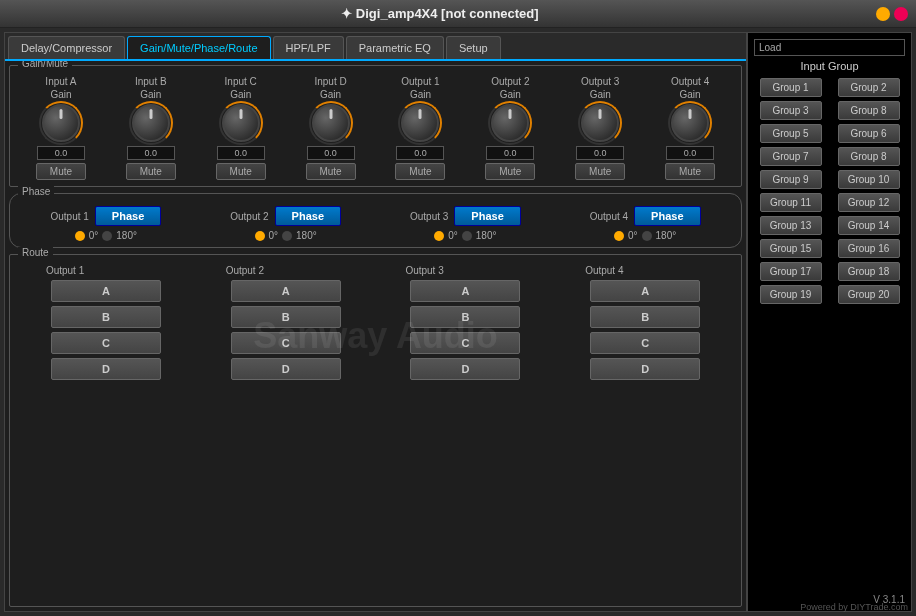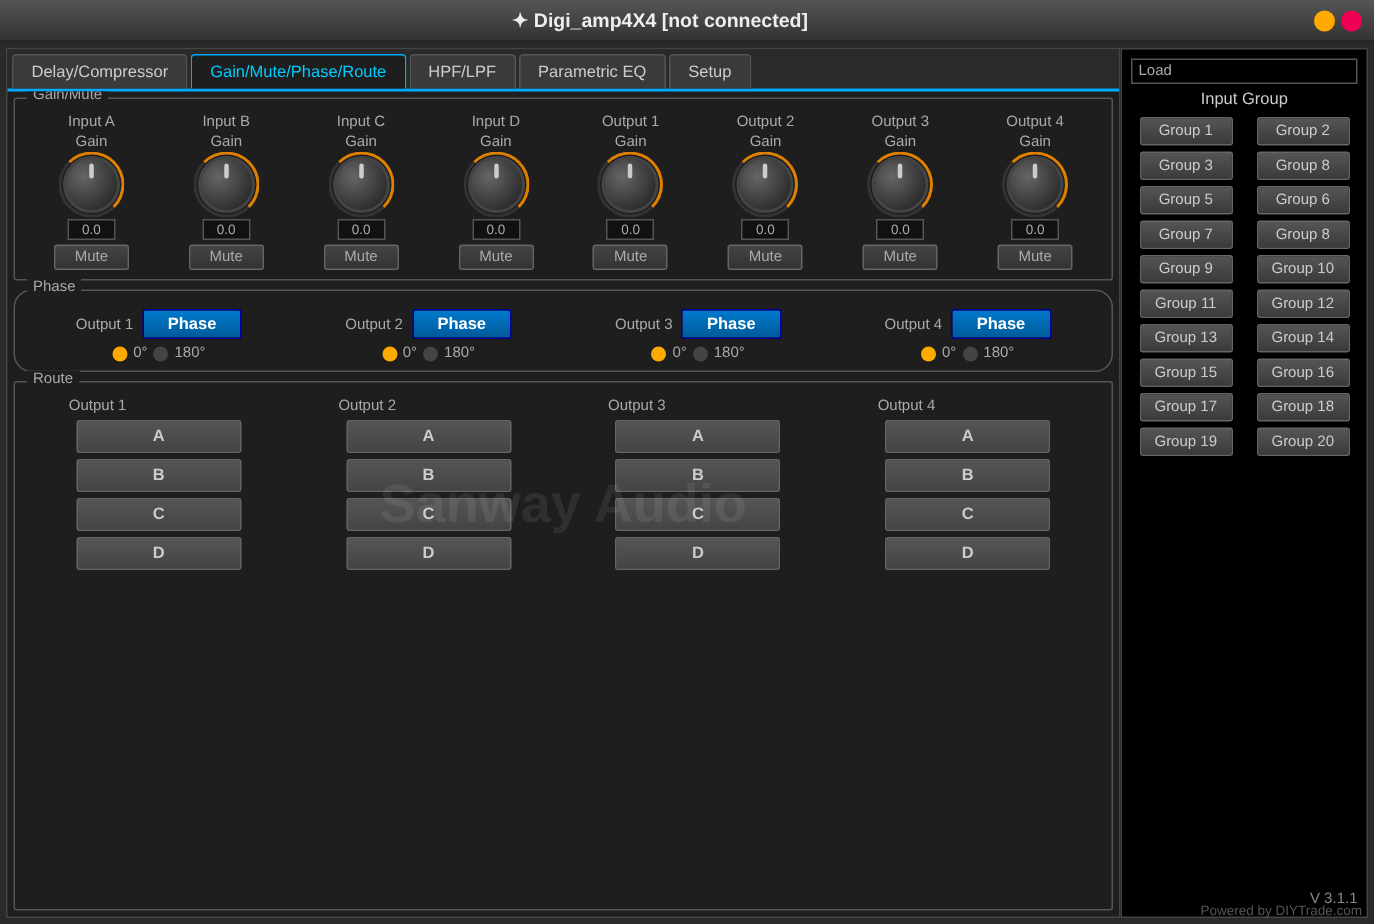--- a/index.html
+++ b/index.html
@@ -163,21 +163,21 @@
       border-top-color: #e08000;
       border-right-color: #e08000;
     }
 
     .value-box {
       background: #111;
       border: 1px solid #555;
       color: #aaa;
       font-size: 9px;
       text-align: center;
-      width: 32px;
+      width: 48px;
       padding: 1px 0;
       margin-bottom: 3px;
     }
     .mute-btn {
       background: linear-gradient(to bottom, #444, #333);
       border: 1px solid #666;
       color: #aaa;
       font-size: 10px;
       padding: 2px 8px;
       cursor: pointer;

